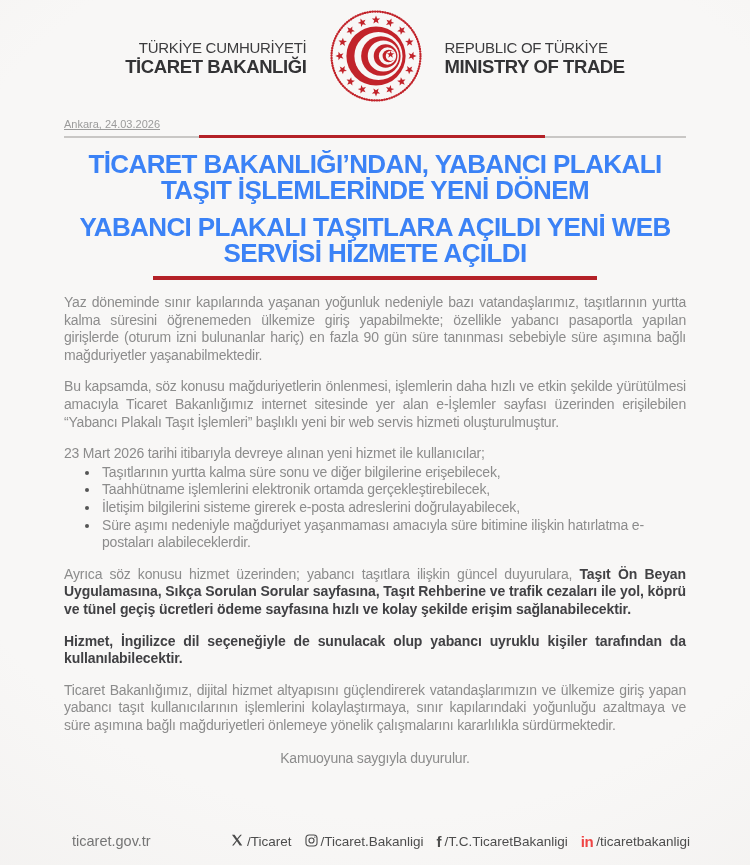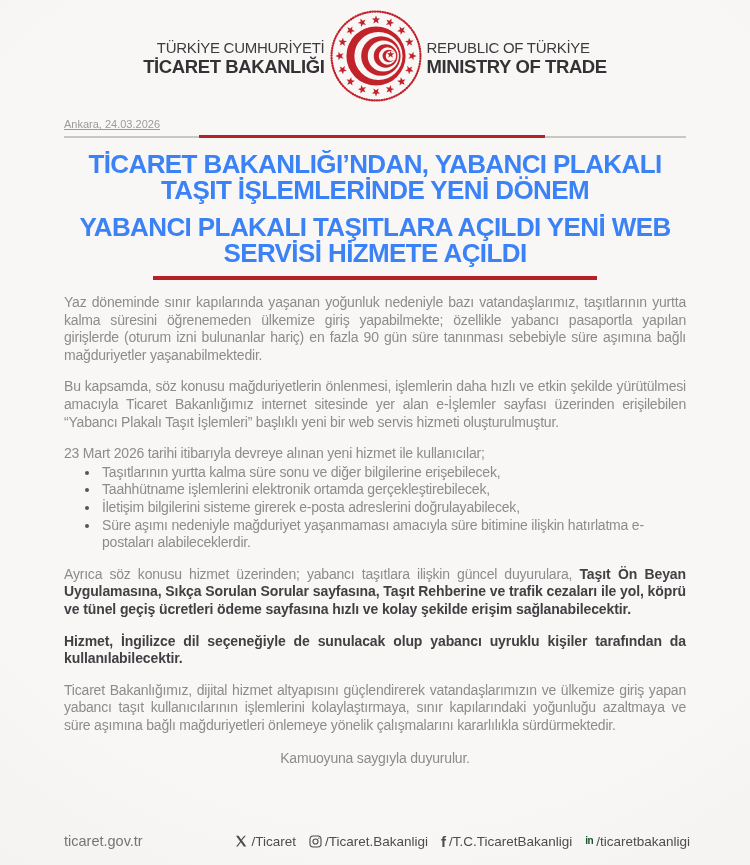--- a/index.html
+++ b/index.html
@@ -6,21 +6,21 @@
   html,body { width:750px; height:865px; }
   body {
     font-family:"Liberation Sans", sans-serif;
     background: radial-gradient(130% 105% at 52% 42%, #f8f7f6 50%, #edebe9 100%);
     overflow:hidden;
     color:#8c8c8c;
   }
   .page { width:750px; height:865px; padding:10px 64px 0 64px; position:relative; }
 
   
-  .header { display:flex; align-items:center; justify-content:center; height:96px; gap:4px; }
+  .header { display:flex; align-items:center; justify-content:center; height:96px; gap:22px; }
   .org { line-height:1.15; letter-spacing:-0.3px; }
   .org.tr { text-align:right; }
   .org.en { text-align:left; }
   .org .l1 { font-size:15px; font-weight:400; color:#3c3c3e; }
   .org .l2 { font-size:18.5px; font-weight:700; color:#333335; letter-spacing:-0.4px; }
   .logo { flex:0 0 auto; }
 
   .dateline { font-size:11px; color:#9b9b9b; margin-top:12px;text-decoration:underline; }
   .divider { position:relative; height:3px; margin-top:5px; }
   .divider .base { position:absolute; left:0; right:0; top:1px; height:1.5px; background:#c9c7c5; }
@@ -37,28 +37,28 @@
           color:#8c8c8c; margin-top:14px; }
   .para .bold-part, .para.bold { color:#414144; font-weight:700; letter-spacing:-0.1px; }
   .list-intro { }
   ul.bullets { margin-top:1px; padding-left:36px; }
   ul.bullets li { font-size:14px; line-height:17.6px; letter-spacing:-0.2px; color:#8c8c8c;
                   padding-left:2px; }
   ul.bullets li::marker { color:#555; font-size:13px; }
   .closing { margin-top:16px; text-align:center; }
 
   
-  .footer { position:absolute; left:64px; right:60px; bottom:16px;
+  .footer { position:absolute; left:72px; right:60px; bottom:16px;
             display:flex; align-items:center; justify-content:space-between; }
   .website { font-size:14.5px; color:#757575; }
   .socials { display:flex; align-items:center; gap:13px; }
-  .social { display:flex; align-items:center; gap:3px; font-size:13.5px; color:#4d4d4d; }
+  .social { display:flex; align-items:flex-start; gap:3px; font-size:13.5px; color:#4d4d4d; }
   .social svg { display:block; }
   .fb-glyph { font-weight:700; font-size:15px; color:#4d4d4d; line-height:1; }
-  .in-glyph { font-weight:700; font-size:10px; color:#14532d; line-height:1; letter-spacing:-0.5px; }
+  .in-glyph { font-weight:700; font-size:15px; color:#ef4444; line-height:1; letter-spacing:-0.5px; }
 </style>
 </head>
 <body>
 
 <div class="page">
 
   <div class="header">
     <div class="org tr">
       <div class="l1">TÜRKİYE CUMHURİYETİ</div>
       <div class="l2">TİCARET BAKANLIĞI</div>

